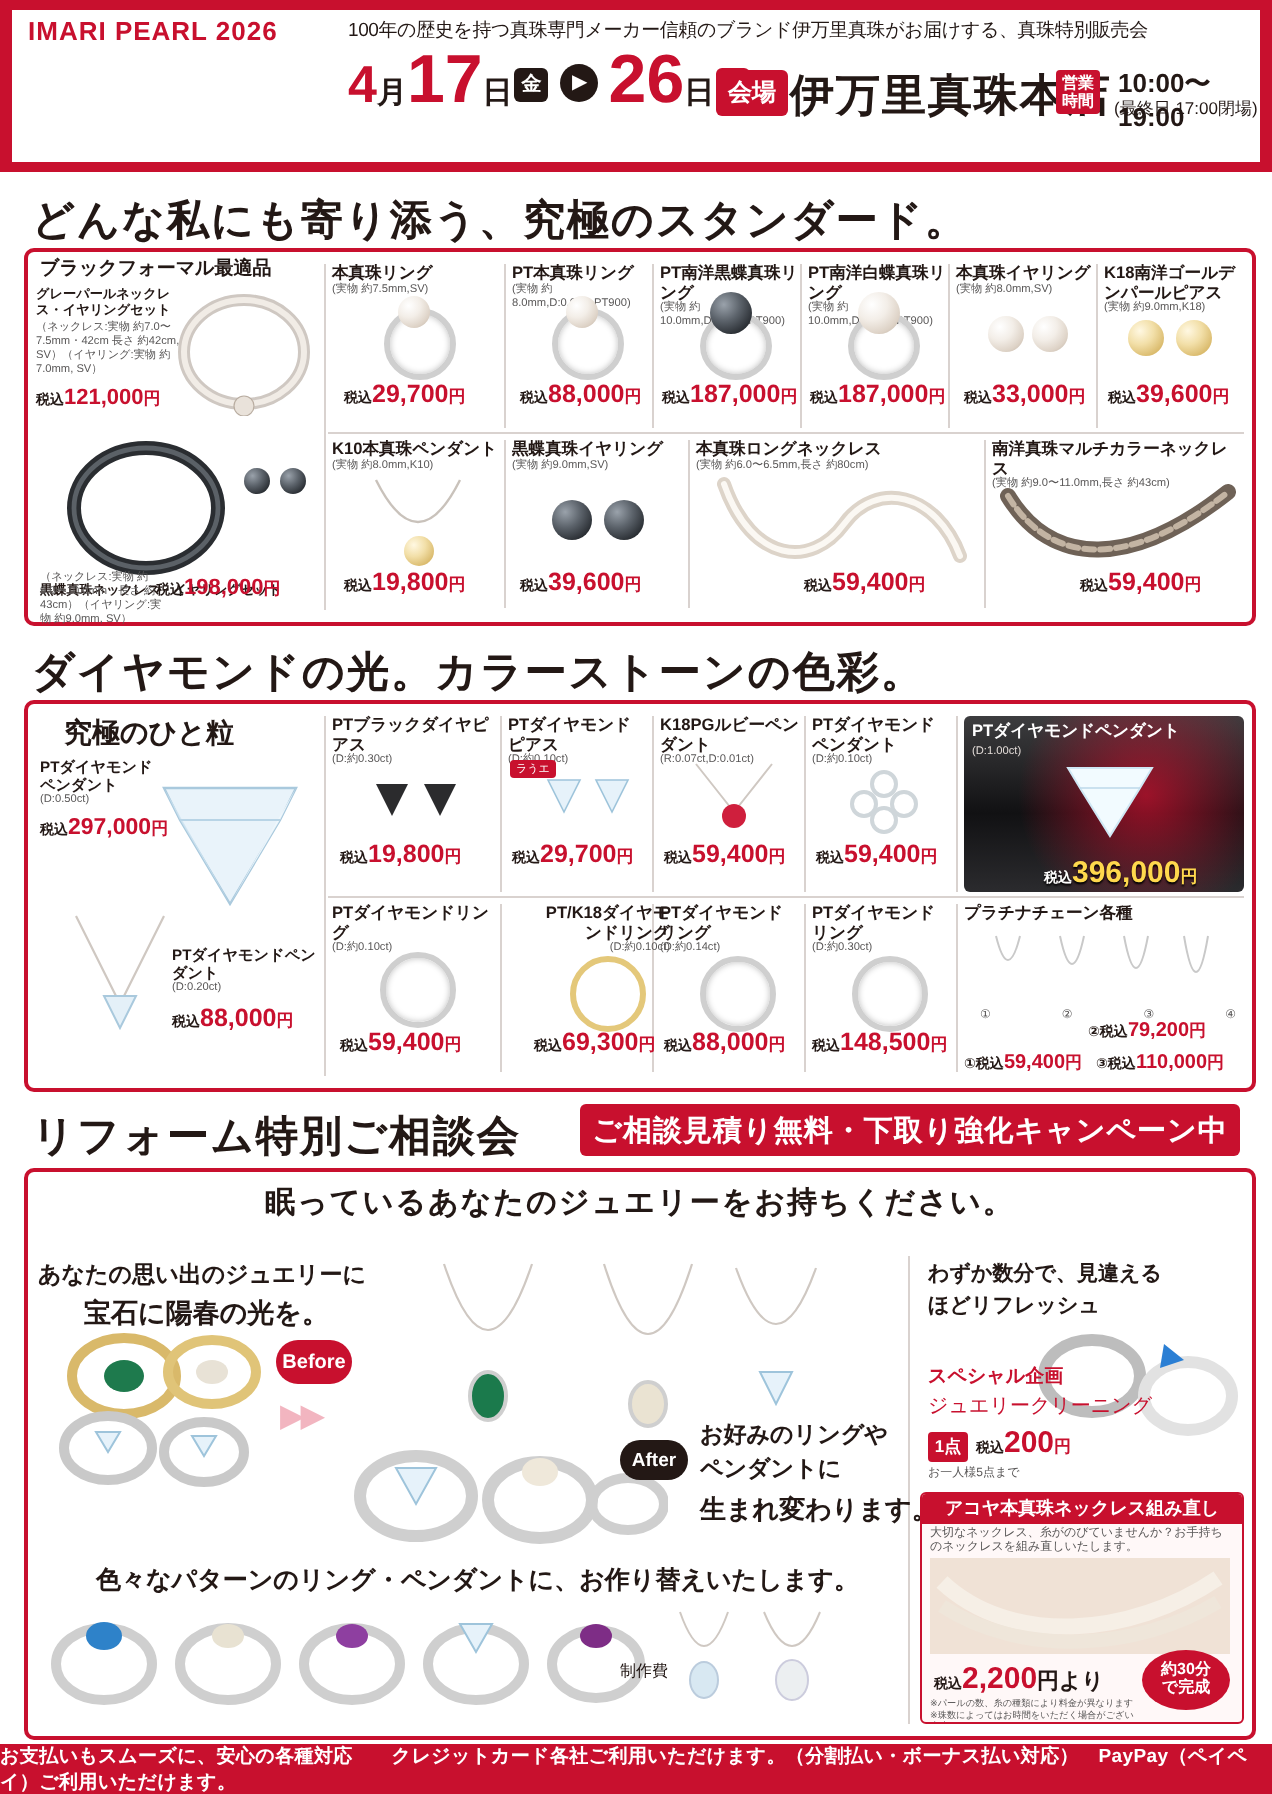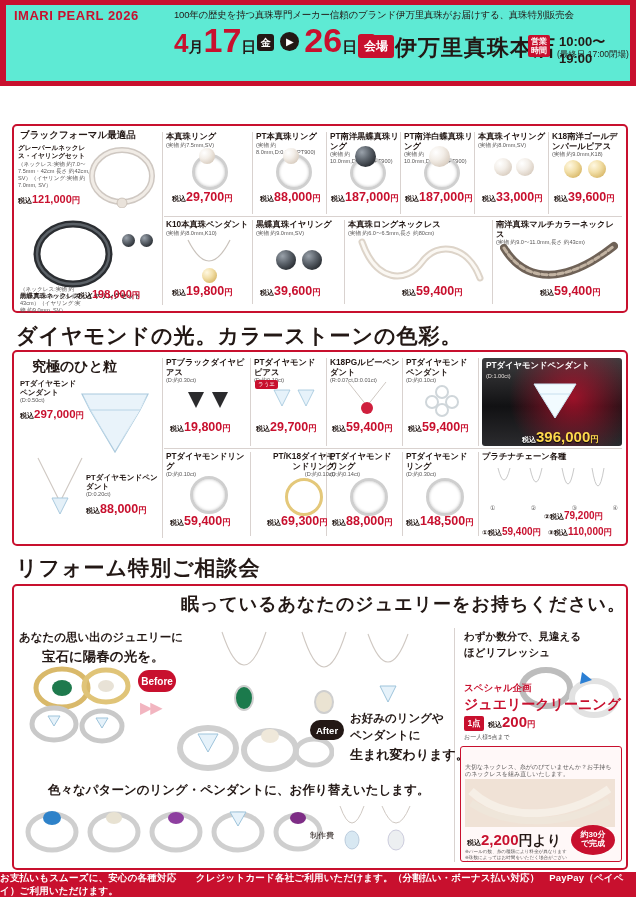--- a/index.html
+++ b/index.html
@@ -13,21 +13,21 @@
   }
   .page{position:relative;width:636px;height:897px;}
 
   
   .header{
     position:absolute;left:0;top:0;width:636px;height:86px;
     background:#c8102e;
   }
   .hdr-inner{
     position:absolute;left:6px;top:5px;width:624px;height:76px;
-    background:#5eead4;
+    background:#ffffff;
   }
   .brand-en{
     position:absolute;left:8px;top:3px;
     font-size:13px;font-weight:bold;letter-spacing:.5px;color:#c8102e;
   }
   .brand-jp{
     position:absolute;left:6px;top:20px;
     font-size:33px;font-weight:bold;letter-spacing:2px;color:#231815;
     line-height:1;
   }
@@ -142,20 +142,21 @@
       </div>
 
       <div class="venue-tag">会場</div>
       <div class="venue-name">伊万里真珠本店</div>
       <div class="time-tag">営業<br>時間</div>
       <div class="time-main">10:00〜19:00</div>
       <div class="time-sub">(最終日 17:00閉場)</div>
     </div>
   </div>
 
+  <div class="sec-head" style="position:absolute;left:16px;top:96px;">どんな私にも寄り添う、究極のスタンダード。</div>
 
   <div class="panel" style="left:12px;top:124px;width:612px;height:185px;">
 
     <div class="vline" style="left:148px;top:6px;height:173px;"></div>
     <div class="hline" style="left:150px;top:90px;width:458px;"></div>
     <div class="vline" style="left:238px;top:94px;height:84px;"></div>
     <div class="vline" style="left:330px;top:94px;height:84px;"></div>
     <div class="vline" style="left:478px;top:94px;height:84px;"></div>
     <div class="vline" style="left:238px;top:6px;height:82px;"></div>
     <div class="vline" style="left:312px;top:6px;height:82px;"></div>
@@ -442,23 +443,24 @@
         <span>③</span>
         <span>④</span>
       </div>
       <div class="price" style="position:absolute;left:62px;top:58px;font-size:10px;"><span class="zei">②税込</span><span>79,200</span><span class="yen">円</span></div>
       <div class="price" style="position:absolute;left:0px;top:74px;font-size:10px;"><span class="zei">①税込</span><span>59,400</span><span class="yen">円</span></div>
       <div class="price" style="position:absolute;left:66px;top:74px;font-size:10px;"><span class="zei">③税込</span><span>110,000</span><span class="yen">円</span></div>
     </div>
   </div>
 
   <div class="sec-head" style="position:absolute;left:16px;top:554px;">リフォーム特別ご相談会</div>
+  <div class="banner-red" style="position:absolute;left:290px;top:552px;width:330px;height:26px;font-size:14.5px;letter-spacing:.5px;">ご相談見積り無料・下取り強化キャンペーン中</div>
 
   <div class="panel" style="left:12px;top:584px;width:612px;height:282px;">
-    <div style="position:absolute;left:0;top:6px;width:612px;text-align:right;font-size:18px;font-weight:bold;letter-spacing:1px;">眠っているあなたのジュエリーをお持ちください。</div>
+    <div style="position:absolute;left:0;top:6px;width:612px;text-align:center;font-size:15px;font-weight:bold;letter-spacing:1px;">眠っているあなたのジュエリーをお持ちください。</div>
 
     <div class="vline" style="left:440px;top:42px;height:234px;"></div>
 
     <div style="position:absolute;left:5px;top:44px;font-size:11.5px;font-weight:bold;">あなたの思い出のジュエリーに</div>
     <div style="position:absolute;left:28px;top:62px;font-size:13.5px;font-weight:bold;">宝石に陽春の光を。</div>
 
     <div class="art" style="left:14px;top:78px;width:110px;height:80px;">
       <svg width="110" height="80" viewBox="0 0 110 80">
         <ellipse cx="34" cy="24" rx="26" ry="19" fill="none" stroke="#d9b96a" stroke-width="5"></ellipse>
         <ellipse cx="34" cy="24" rx="10" ry="8" fill="#1e7a4d"></ellipse>
@@ -530,35 +532,36 @@
 
     <div class="art" style="left:502px;top:72px;width:104px;height:70px;">
       <svg width="104" height="70" viewBox="0 0 104 70">
         <ellipse cx="30" cy="30" rx="24" ry="18" fill="none" stroke="#bdbdbd" stroke-width="6"></ellipse>
         <ellipse cx="78" cy="40" rx="22" ry="17" fill="none" stroke="#e2e2e2" stroke-width="6"></ellipse>
         <path d="M66 14 L76 22 L64 26 Z" fill="#2b7fd4"></path>
       </svg>
     </div>
 
     <div style="position:absolute;left:450px;top:96px;font-size:9.5px;font-weight:bold;color:#c8102e;">スペシャル企画</div>
-    <div style="position:absolute;left:450px;top:110px;font-size:14px;font-weight:bold;color:#c8102e;text-align:right;">ジュエリークリーニング</div>
+    <div style="position:absolute;left:450px;top:110px;font-size:10px;font-weight:normal;color:#c8102e;text-align:right;">ジュエリークリーニング</div>
     <div style="position:absolute;left:450px;top:130px;width:20px;height:15px;background:#c8102e;color:#fff;font-size:8.5px;font-weight:bold;text-align:center;line-height:15px;border-radius:2px;">1点</div>
     <div class="price" style="position:absolute;left:474px;top:127px;font-size:15px;"><span class="zei">税込</span><span>200</span><span class="yen">円</span></div>
     <div class="tiny" style="position:absolute;left:450px;top:148px;">お一人様5点まで</div>
 
     <div style="position:absolute;left:446px;top:160px;width:160px;height:114px;border:1.5px solid #c8102e;border-radius:3px;background:#fff8f8;overflow:hidden;">
+      <div style="position:absolute;left:0;top:0;width:160px;height:15px;background:#c8102e;color:#fff;font-size:9px;font-weight:bold;text-align:center;line-height:15px;">アコヤ本真珠ネックレス組み直し</div>
       <div class="tiny" style="position:absolute;left:4px;top:17px;width:152px;">大切なネックレス、糸がのびていませんか？お手持ちのネックレスを組み直しいたします。</div>
       <div class="art" style="left:4px;top:32px;width:150px;height:48px;">
         <svg width="150" height="48" viewBox="0 0 150 48">
           <rect x="0" y="0" width="150" height="48" fill="#f0e2d6"></rect>
           <path d="M6 12 C 40 44 100 40 144 10" fill="none" stroke="#f6efe6" stroke-width="8"></path>
           <path d="M6 24 C 46 50 104 46 144 22" fill="none" stroke="#efe6da" stroke-width="7"></path>
         </svg>
       </div>
-      <div class="price" style="position:absolute;left:6px;top:84px;font-size:15px;"><span class="zei">税込</span><span>2,200</span><span style="font-size:14px;color:#231815;">円より</span></div>
+      <div class="price" style="position:absolute;left:6px;top:84px;font-size:15px;"><span class="zei">税込</span><span>2,200</span><span style="font-size:11px;color:#231815;">円より</span></div>
       <div style="position:absolute;left:110px;top:78px;width:44px;height:30px;border-radius:50%;background:#c8102e;color:#fff;font-size:8px;font-weight:bold;display:flex;flex-direction:column;align-items:center;justify-content:center;line-height:1.1;">
         <span>約30分</span>
         <span>で完成</span>
       </div>
       <div class="tiny" style="position:absolute;left:4px;top:102px;width:104px;font-size:4.6px;">※パールの数、糸の種類により料金が異なります ※珠数によってはお時間をいただく場合がございます</div>
     </div>
   </div>
 
   <div class="footer">お支払いもスムーズに、安心の各種対応　　クレジットカード各社ご利用いただけます。（分割払い・ボーナス払い対応）　PayPay（ペイペイ）ご利用いただけます。</div>
 </div>

